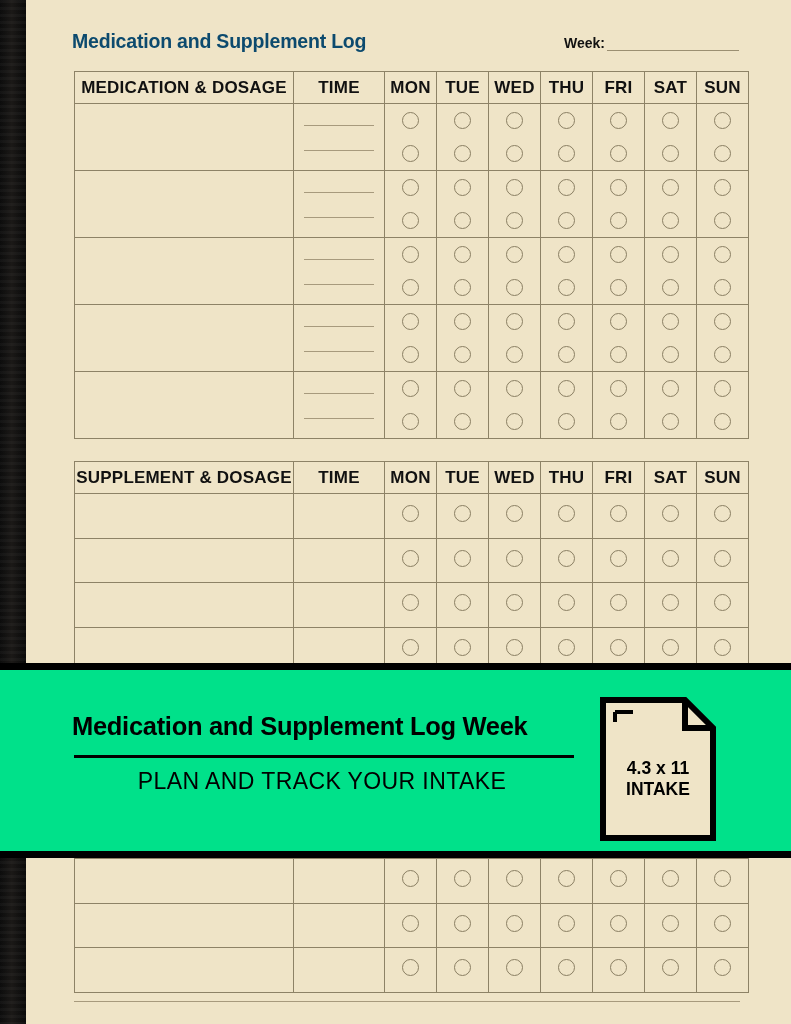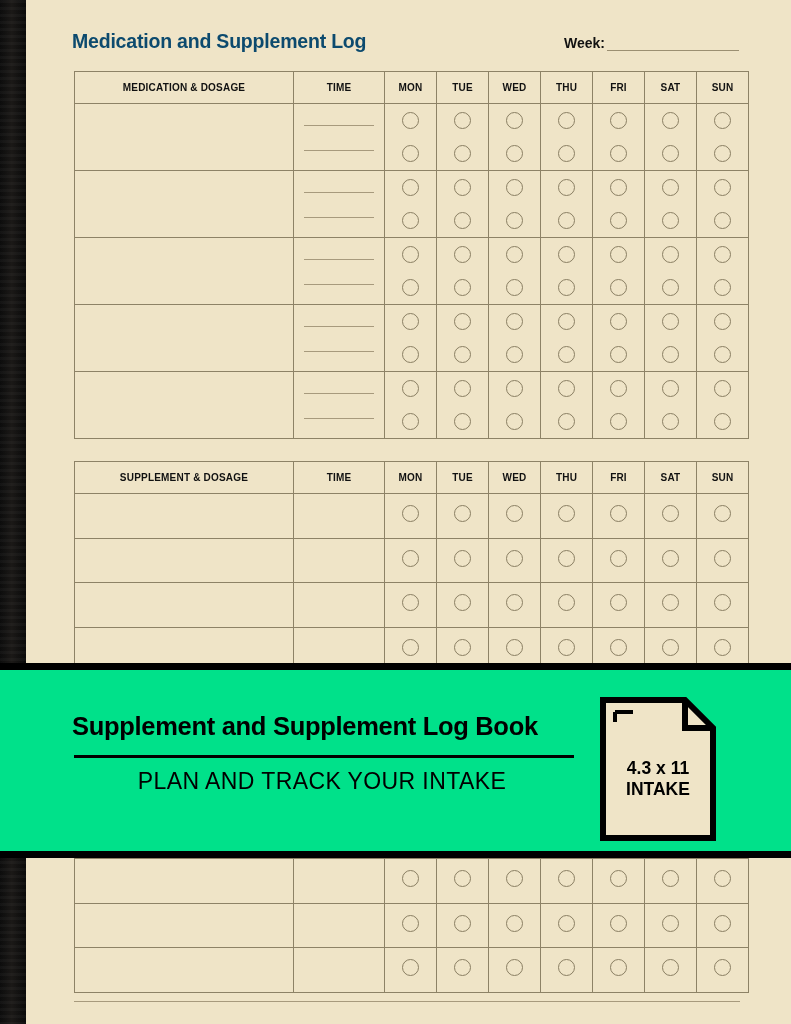--- a/index.html
+++ b/index.html
@@ -75,21 +75,21 @@
     width: 666px;
     table-layout: fixed;
     background: transparent;
   }
   table.log th, table.log td {
     border: 1px solid #8d8266;
     padding: 0;
   }
   table.log thead th {
     height: 31px;
-    font-size: 10px;
+    font-size: 17px;
     font-weight: bold;
     color: #111;
     letter-spacing: 0.2px;
     text-align: center;
     vertical-align: middle;
   }
   th.col-name { width: 218px; }
   th.col-time { width: 90px; }
   th.col-day  { width: 51px; }
 
@@ -610,21 +610,21 @@
           </tr>
         </tbody>
     </table>
   </div>
   <div class="bottom-line"></div>
 
 </div>
 
 <div class="band">
   <div class="band-inner">
-    <div class="band-title">Supplement and Supplement Log Book</div>
+    <div class="band-title">Medication and Supplement Log Week</div>
     <div class="band-rule"></div>
     <div class="band-sub">PLAN AND TRACK YOUR INTAKE</div>
 
     <div class="page-badge">
       <svg width="118" height="146" viewBox="0 0 118 146">
         <path d="M4 4 H86 L114 32 V142 H4 Z" fill="#efe4c7" stroke="#000" stroke-width="6" stroke-linejoin="miter"></path>
         <path d="M86 4 V32 H114" fill="none" stroke="#000" stroke-width="6"></path>
         <path d="M16 16 H34" stroke="#000" stroke-width="4"></path>
         <path d="M16 16 V26" stroke="#000" stroke-width="4"></path>
       </svg>

